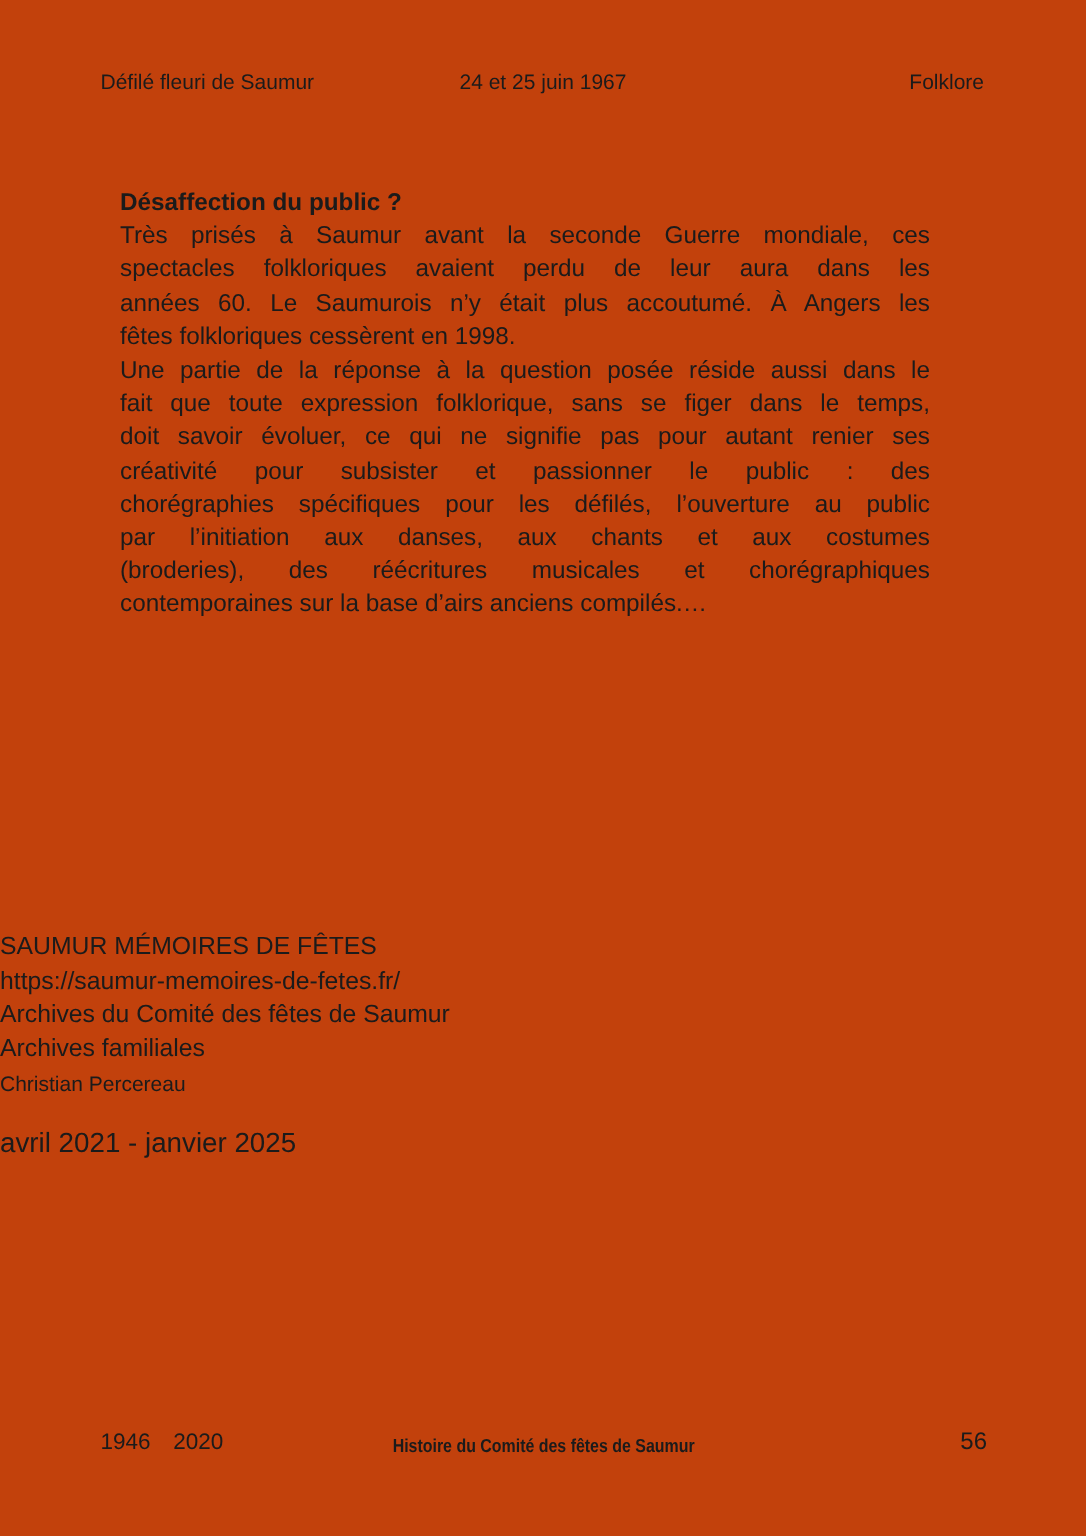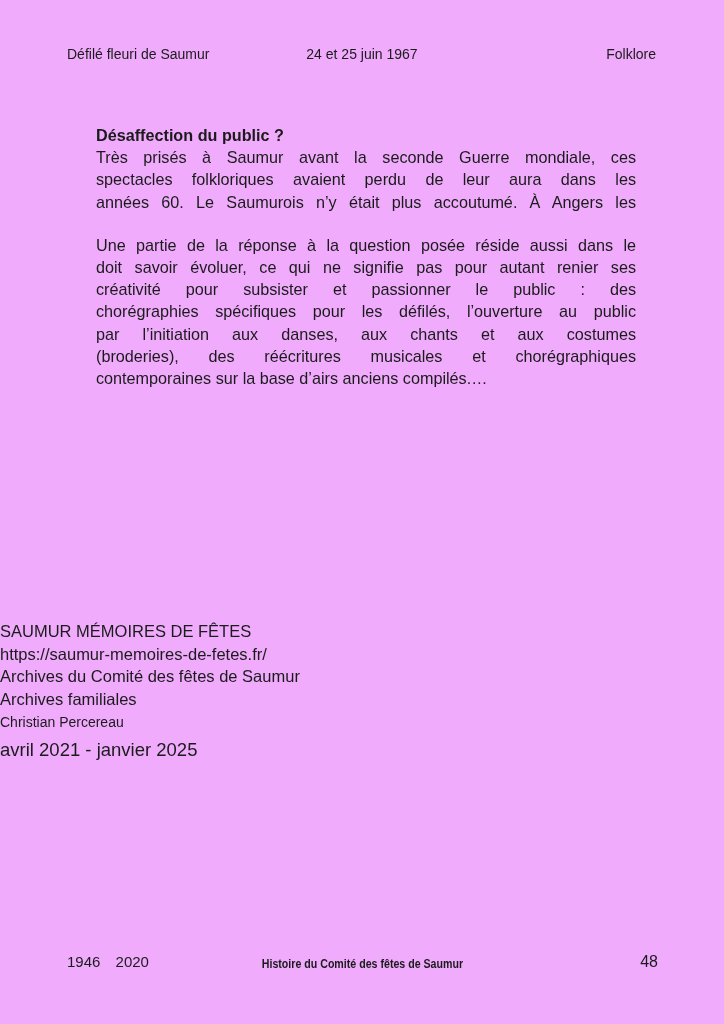--- a/index.html
+++ b/index.html
@@ -4,46 +4,46 @@
 <style>
   html, body { margin: 0; padding: 0; }
   body {
     width: 724px; height: 1024px;
     background: #ffffff;
     font-family: "Liberation Sans", sans-serif;
     color: #1b1b1b;
     position: relative;
     overflow: hidden;
   }
-  .page { position: absolute; inset: 0; background: #f0abfc; padding-left: 42px; }
+  .page { position: absolute; inset: 0; background: #c2410c; padding-left: 42px; }
 
   
   .hdr {
     position: absolute; top: 46px; left: 67px; right: 68px;
     font-size: 14px; line-height: 16px;
   }
   .hdr-left  { position: absolute; left: 0; top: 0; }
   .hdr-center{ position: absolute; left: -67px; right: -68px; top: 0; text-align: center; }
   .hdr-right { position: absolute; right: 0; top: 0; }
 
   
-  .article { position: absolute; top: 124px; left: 96px; width: 540px;
+  .article { position: absolute; top: 124px; left: 80px; width: 540px;
              font-size: 16.2px; line-height: 22.2px; }
   .article h2 { margin: 0; font-size: 16.2px; line-height: 22.2px; font-weight: bold; }
   .para { margin: 0; }
-  .para + .para { margin-top: 21px; }
+  .para + .para { margin-top: 1px; }
   .ln { display: block; text-align: justify; text-align-last: justify; }
   .ln.last { text-align: justify; text-align-last: left; }
 
   
   .colophon { position: absolute; top: 620px; left: 0; width: 724px; text-align: left; }
   .colophon .main-line { font-size: 16.5px; line-height: 22.5px; }
   .colophon .small-line { font-size: 14px; line-height: 18px; }
   .colophon .small-group { margin-top: 3px; }
-  .colophon .date-line { font-size: 18.5px; line-height: 24px; margin-top: 7px; }
+  .colophon .date-line { font-size: 18.5px; line-height: 24px; margin-top: 19px; }
 
   
   .ftr {
     position: absolute; top: 953px; left: 67px; right: 66px;
     font-size: 15px; line-height: 18px;
   }
   .ftr-left { position: absolute; left: 0; top: 0; }
   .ftr-left .yr + .yr { margin-left: 11px; }
   .ftr-center {
     position: absolute; left: -67px; right: -66px; top: 2px; text-align: center;
@@ -63,24 +63,26 @@
     <span class="hdr-right">Folklore</span>
   </header>
 
   <main class="article">
     <h2>Désaffection du public ?</h2>
 
     <p class="para">
       <span class="ln">Très prisés à Saumur avant la seconde Guerre mondiale, ces</span>
       <span class="ln">spectacles folkloriques avaient perdu de leur aura dans les</span>
       <span class="ln">années 60. Le Saumurois n’y était plus accoutumé. À Angers les</span>
+      <span class="ln last">fêtes folkloriques cessèrent en 1998.</span>
     </p>
 
     <p class="para">
       <span class="ln">Une partie de la réponse à la question posée réside aussi dans le</span>
+      <span class="ln">fait que toute expression folklorique, sans se figer dans le temps,</span>
       <span class="ln">doit savoir évoluer, ce qui ne signifie pas pour autant renier ses</span>
       <span class="ln">créativité pour subsister et passionner le public : des</span>
       <span class="ln">chorégraphies spécifiques pour les défilés, l’ouverture au public</span>
       <span class="ln">par l’initiation aux danses, aux chants et aux costumes</span>
       <span class="ln">(broderies), des réécritures musicales et chorégraphiques</span>
       <span class="ln last">contemporaines sur la base d’airs anciens compilés.…</span>
     </p>
   </main>
 
   <section class="colophon">
@@ -95,16 +97,16 @@
   </section>
 
   <footer class="ftr">
     <span class="ftr-left">
       <span class="yr">1946</span>
       <span class="yr">2020</span>
     </span>
     <span class="ftr-center">
       <span class="condensed">Histoire du Comité des fêtes de Saumur</span>
     </span>
-    <span class="ftr-right">48</span>
+    <span class="ftr-right">56</span>
   </footer>
 
 </div>
 
 </body></html>

